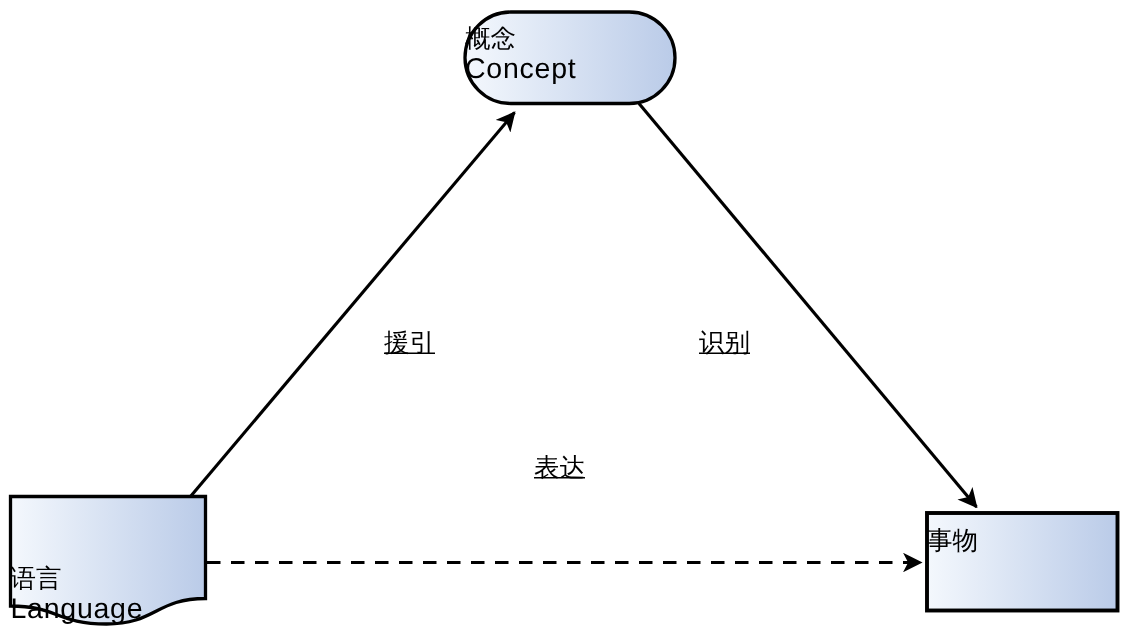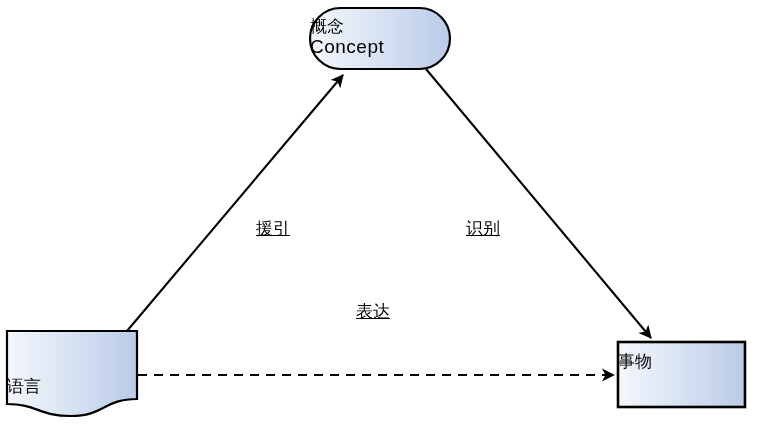--- a/index.html
+++ b/index.html
@@ -80,20 +80,21 @@
     <rect x="618" y="342" width="127" height="65" fill="url(#nodeFill)" stroke="#000000" stroke-width="2.6"></rect>
   </svg>
 
   <div class="node-label" style="left:310px; top:17px; width:140px;">
     <div class="label-cn">概念</div>
     <div class="label-en">Concept</div>
   </div>
 
   <div class="node-label" style="left:7px; top:341px; width:130px;margin-top:36px;">
     <div class="label-cn">语言</div>
+    <div class="label-en">Language</div>
   </div>
 
   <div class="node-label" style="left:618px; top:352px; width:127px;">
     <div class="label-cn">事物</div>
   </div>
 
   <div class="edge-label" style="left:256px; top:217px;">援引</div>
 
   <div class="edge-label" style="left:466px; top:217px;">识别</div>
 

